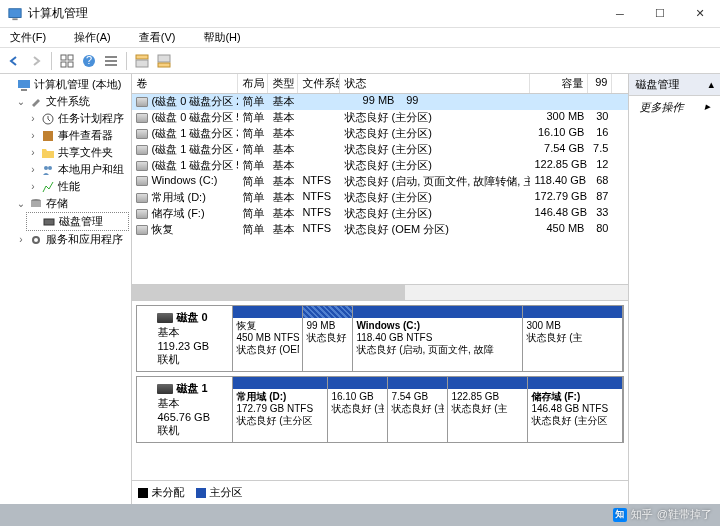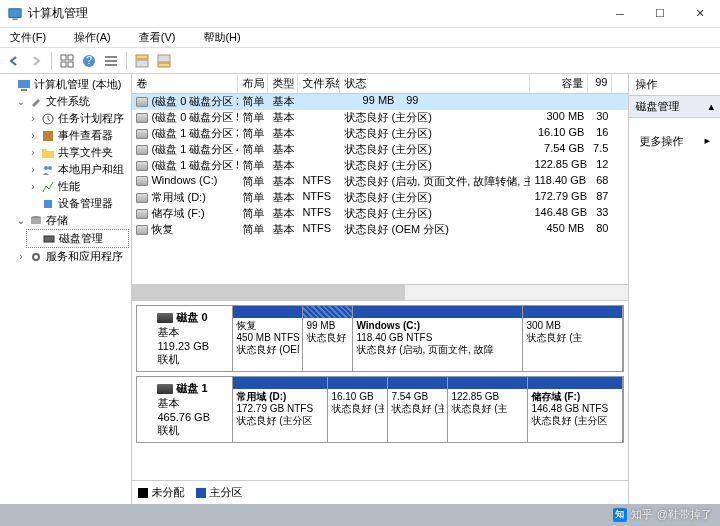--- a/index.html
+++ b/index.html
@@ -43,21 +43,21 @@
 .part .pbar { height: 12px; background: #2050b0; margin: -2px -3px 2px -3px; }
 .part .pbar.hatch { background: repeating-linear-gradient(45deg,#2050b0,#2050b0 2px,#5080d0 2px,#5080d0 4px); }
 .part .ptxt { font-size: 10px; line-height: 12px; white-space: nowrap; overflow: hidden; }
 .part .ptxt.bold { font-weight: bold; }
 .legend { padding: 4px 6px; border-top: 1px solid #ccc; display: flex; gap: 12px; font-size: 11px; align-items: center; }
 .legend .sw { width: 10px; height: 10px; display: inline-block; margin-right: 3px; vertical-align: middle; }
 .legend .sw.black { background: #000; } .legend .sw.blue { background: #2050b0; }
 .actions { width: 96px; background: #fff; }
 .act-hdr { background: #fff; border-bottom: 1px solid #ccc; padding: 3px 6px; font-size: 11px; }
 .act-sec { background: #e8ecf4; padding: 3px 6px; font-size: 11px; display: flex; justify-content: space-between; align-items: center; border-bottom: 1px solid #d0d0d0; }
-.act-item { padding: 16px 10px; font-size: 11px; }
+.act-item { padding: 4px 10px; font-size: 11px; font-style: italic; }
 .watermark { position: absolute; right: 8px; bottom: 4px; color: rgba(255,255,255,.85); font-size: 12px; text-shadow: 0 0 3px rgba(0,0,0,.5); display: flex; align-items: center; gap: 4px; }
 .zhihu { width: 14px; height: 14px; background: #0084ff; border-radius: 2px; color: #fff; font-size: 9px; display: flex; align-items: center; justify-content: center; font-weight: bold; }
 .bottom-strip { position: absolute; bottom: 0; left: 0; right: 0; height: 22px; background: rgba(40,60,80,.35); }
 </style>
 </head>
 <body>
 
 <div class="titlebar">
   <svg class="titlebar-icon" viewBox="0 0 16 16">
       <rect x="1" y="2" width="14" height="10" fill="#4a90d9" stroke="#2060a0"></rect>
@@ -174,27 +174,20 @@
         </svg>
         <span>本地用户和组</span>
       </div>
     <div class="tree-node ind2">
         <span class="exp">›</span>
         <svg class="ticon" viewBox="0 0 14 14">
           <path d="M2 12 L5 6 L8 9 L12 2" fill="none" stroke="#3a3"></path>
         </svg>
         <span>性能</span>
       </div>
-    <div class="tree-node ind2">
-        <span class="exp"></span>
-        <svg class="ticon" viewBox="0 0 14 14">
-          <rect x="3" y="3" width="8" height="8" fill="#4a90d9"></rect>
-        </svg>
-        <span>设备管理器</span>
-      </div>
     <div class="tree-node ind1">
         <span class="exp">⌄</span>
         <svg class="ticon" viewBox="0 0 14 14">
           <ellipse cx="7" cy="4" rx="5" ry="2" fill="#888"></ellipse>
           <rect x="2" y="4" width="10" height="6" fill="#aaa"></rect>
         </svg>
         <span>存储</span>
       </div>
     <div class="tree-node ind2 sel">
         <span class="exp"></span>
@@ -380,21 +373,20 @@
           </div>
         </div>
       </div>
     <div class="legend">
       <span><span class="sw black"></span><span>未分配</span></span>
       <span><span class="sw blue"></span><span>主分区</span></span>
     </div>
   </div>
 
   <div class="actions">
-    <div class="act-hdr">操作</div>
     <div class="act-sec">
         <span>磁盘管理</span>
         <span>▴</span>
       </div>
     <div class="act-item"><span>更多操作</span> <span style="float:right">▸</span></div>
   </div>
 </div>
 
 <div class="bottom-strip"></div>
 <div class="watermark">

